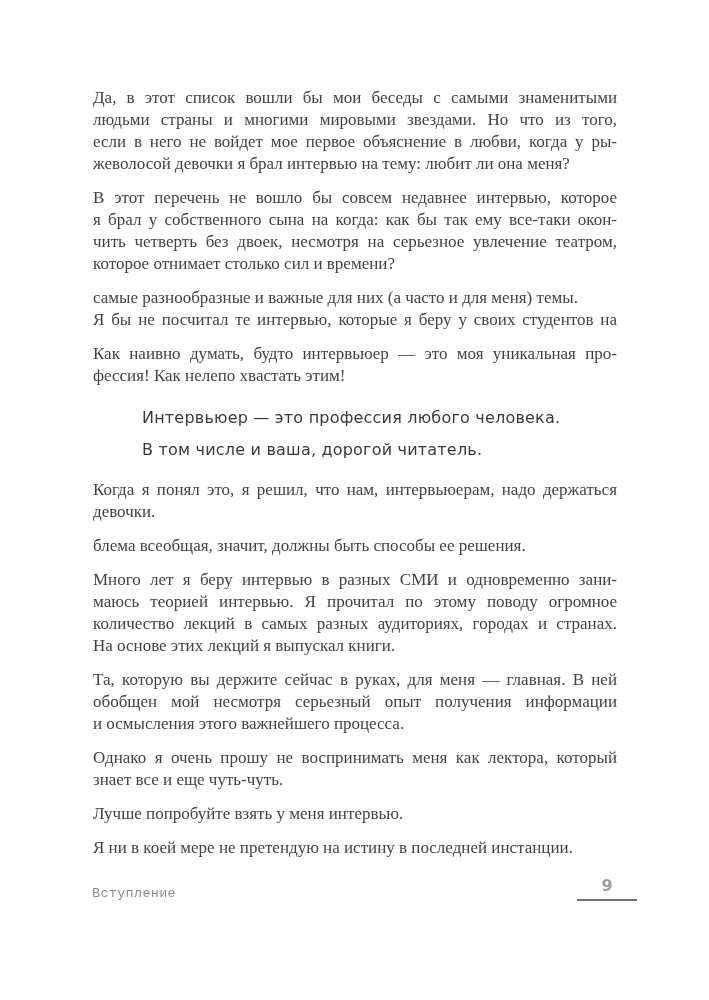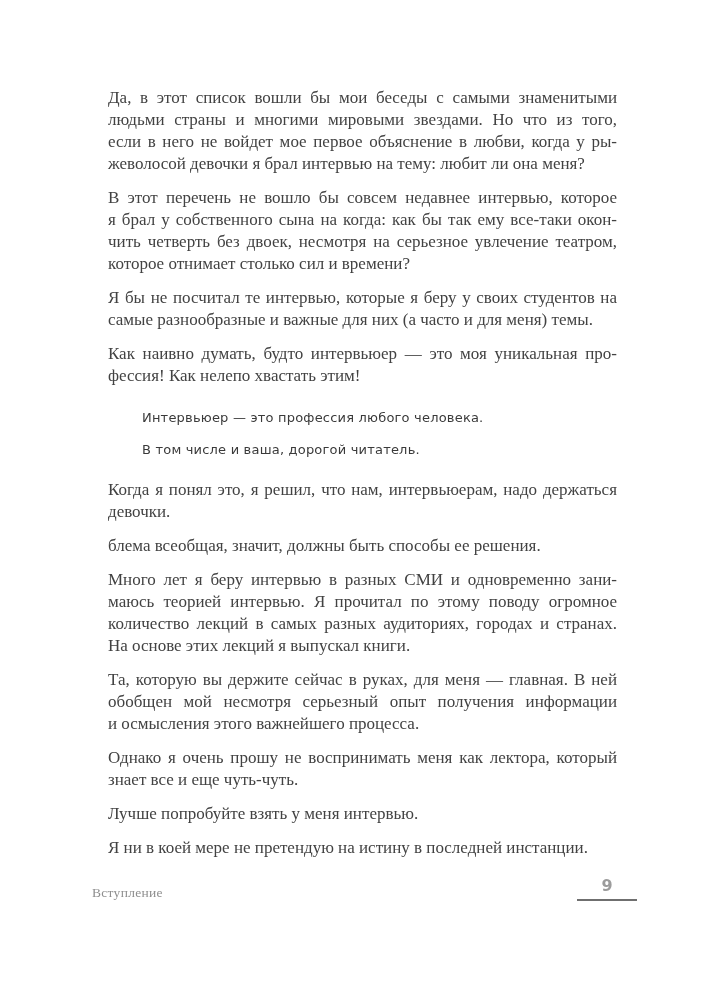--- a/index.html
+++ b/index.html
@@ -15,60 +15,60 @@
     overflow: hidden;
     font-family: "Liberation Serif", serif;
   }
   .text-block {
     position: absolute;
     top: 87px;
     left: 92px;
     width: 525px;
   }
   .para {
-    margin: 0 0 12px 16px;
+    margin: 0 0 12px 1px;
     color: #424242;
     font-family: "Liberation Serif", serif;
     font-size: 17px;
     line-height: 22px;
   }
   .para .ln {
     text-align: justify;
     text-align-last: justify;
   }
   .para .ln.last {
     text-align-last: left;
     font-family: Liberation Serif, serif;
   }
   .quote {
     margin: 10px 0 10px 50px;
     color: #3a3a3a;
     font-family: "DejaVu Sans", sans-serif;
-    font-size: 13px;
+    font-size: 16px;
     line-height: 22px;
     letter-spacing: 0.2px;
   }
   .para + .quote {
     margin-top: 20px;
   }
   .quote + .para {
     margin-top: 18px;
   }
   .footer {
     position: absolute;
     left: 92px;
     right: 72px;
     top: 876px;
     display: flex;
     justify-content: space-between;
     align-items: flex-end;
   }
   .footer-section {
     color: #8e8e8e;
-    font-family: Liberation Serif, serif;
+    font-family: Liberation Mono, monospace;
     font-size: 13.5px;
     letter-spacing: 0.3px;
   }
   .page-number {
     display: inline-block;
     min-width: 60px;
     text-align: center;
     color: #9c9c9c;
     font-family: "DejaVu Sans", sans-serif;
     font-size: 16px;
@@ -89,22 +89,22 @@
         <div class="ln">если в него не войдет мое первое объяснение в любви, когда у ры-</div>
         <div class="ln last">жеволосой девочки я брал интервью на тему: любит ли она меня?</div>
       </div>
       <div class="para">
         <div class="ln">В этот перечень не вошло бы совсем недавнее интервью, которое</div>
         <div class="ln">я брал у собственного сына на когда: как бы так ему все-таки окон-</div>
         <div class="ln">чить четверть без двоек, несмотря на серьезное увлечение театром,</div>
         <div class="ln last">которое отнимает столько сил и времени?</div>
       </div>
       <div class="para">
+        <div class="ln last">самые разнообразные и важные для них (а часто и для меня) темы.</div>
         <div class="ln">Я бы не посчитал те интервью, которые я беру у своих студентов на</div>
-        <div class="ln last">самые разнообразные и важные для них (а часто и для меня) темы.</div>
       </div>
       <div class="para">
         <div class="ln">Как наивно думать, будто интервьюер — это моя уникальная про-</div>
         <div class="ln last">фессия! Как нелепо хвастать этим!</div>
       </div>
       <div class="quote">
         <div class="ln last">Интервьюер — это профессия любого человека.</div>
       </div>
       <div class="quote">
         <div class="ln last">В том числе и ваша, дорогой читатель.</div>

